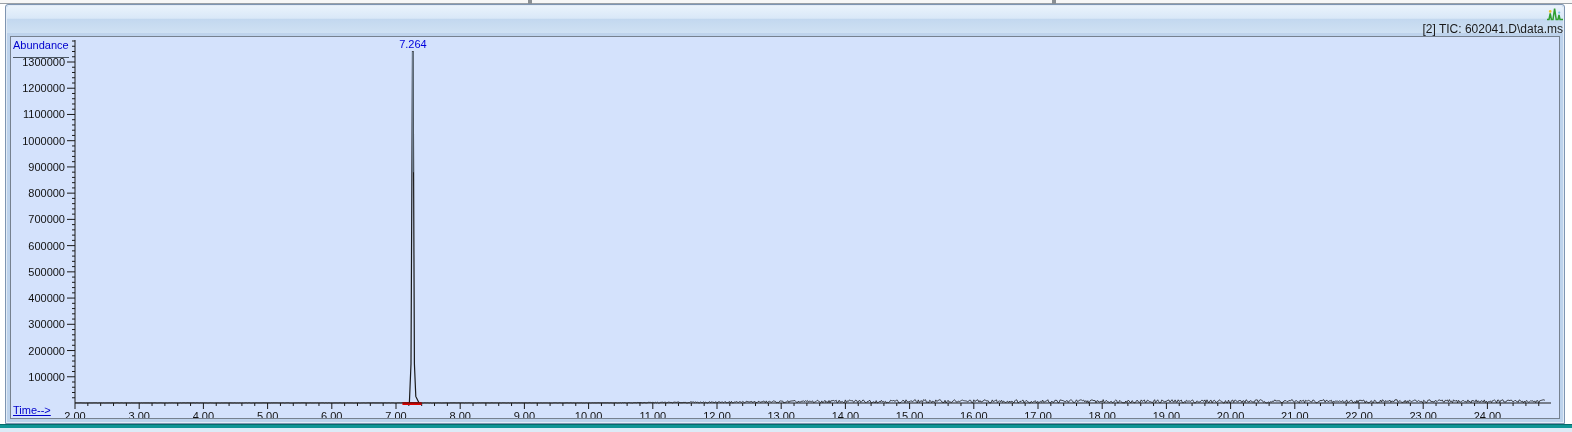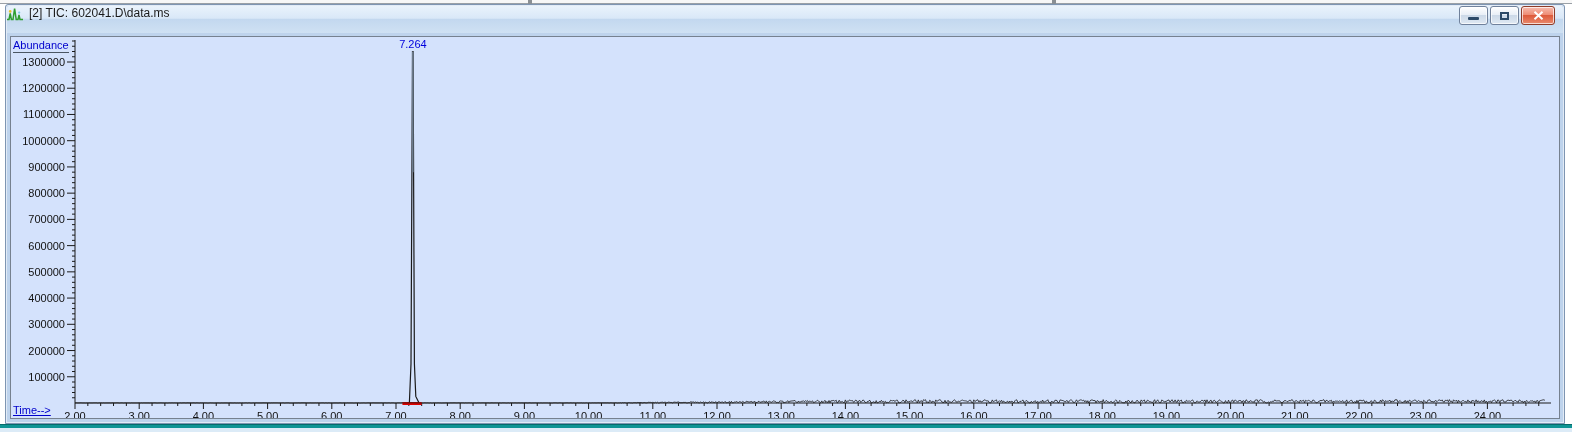--- a/index.html
+++ b/index.html
@@ -10,41 +10,41 @@
   .top-strip { position:absolute; left:0; top:0; width:1572px; height:4px;
                background:#f7f7f7; border-bottom:1px solid #9aa0a6; }
   .splitter-mark { position:absolute; top:0; width:4px; height:4px; background:#8a8f94; }
 
   
   .window { position:absolute; left:5px; top:4px; width:1560px; height:420px;
             background:#bed3ec; border:1px solid #7e95b2; border-radius:3px 3px 0 0;
             box-shadow: inset 0 0 0 1px rgba(255,255,255,0.55); }
 
   .titlebar { position:absolute; left:1px; top:1px; right:1px; height:27px;
-              border-radius:2px 2px 0 0; display:flex; align-items:flex-start; padding-left:0;
-              background: linear-gradient(180deg,#eaf3fc 0%, #d9e8f8 45%, #c3d8ef 50%, #cfe1f3 100%); }
+              border-radius:2px 2px 0 0; display:flex; align-items:flex-end; padding-left:19px;
+              background: linear-gradient(180deg,#eaf3fc 0%, #d9e8f8 45%, #c3d8ef 50%, #cfe1f3 100%); flex-direction: column; }
   .title-icon { width:16px; height:16px; flex:0 0 16px; }
   .title-text { margin-left:6px; font-size:12px; color:#1a1a1a; white-space:pre; }
 
   .win-buttons { margin-left:auto; margin-right:8px; display:flex; gap:2px; }
   .win-btn { width:29px; height:19px; border:1px solid #70819b; border-radius:3px;
              display:flex; align-items:center; justify-content:center;
              background: linear-gradient(180deg,#ffffff 0%, #e9eff7 45%, #ccd9e8 50%, #e0e9f3 100%);
              box-shadow: inset 0 0 0 1px rgba(255,255,255,0.7); cursor:pointer; }
   .win-btn.close { width:34px; border-color:#8e3b28;
              background: linear-gradient(180deg,#f7bdb0 0%, #ee8d75 45%, #dd5b3c 50%, #e98a6d 100%); }
   .glyph-min { width:11px; height:3px; background:#2d4a68; margin-top:6px; border-radius:1px; }
   .glyph-restore { width:9px; height:8px; border:2px solid #2d4a68; background:transparent; }
 
   
   .plot-panel { position:absolute; left:4px; top:31px; width:1550px; height:383px;
                 background:#d4e2fc; border:1px solid #76818f; }
   .plot-panel svg { position:absolute; left:0; top:0; }
   .ylabel-text { position:absolute; left:2px; top:2px; font-size:11px; color:#0000cc;
-                 border-bottom:1px solid #4a5663; padding-bottom:1px; }
+                 border-bottom:1px solid #4a5663; padding-bottom:6px; }
   .xlabel-text { position:absolute; left:2px; bottom:2px; font-size:11px; color:#0000cc;text-decoration:underline; }
 
   
   .teal-strip { position:absolute; left:0; top:424px; width:1572px; height:4px;
                 background:#0f9494; border-top:1px solid #066b6b; }
   .bottom-fill { position:absolute; left:0; top:428px; width:1572px; height:4px; background:#dcebf7; }
 </style>
 </head>
 <body>
 

